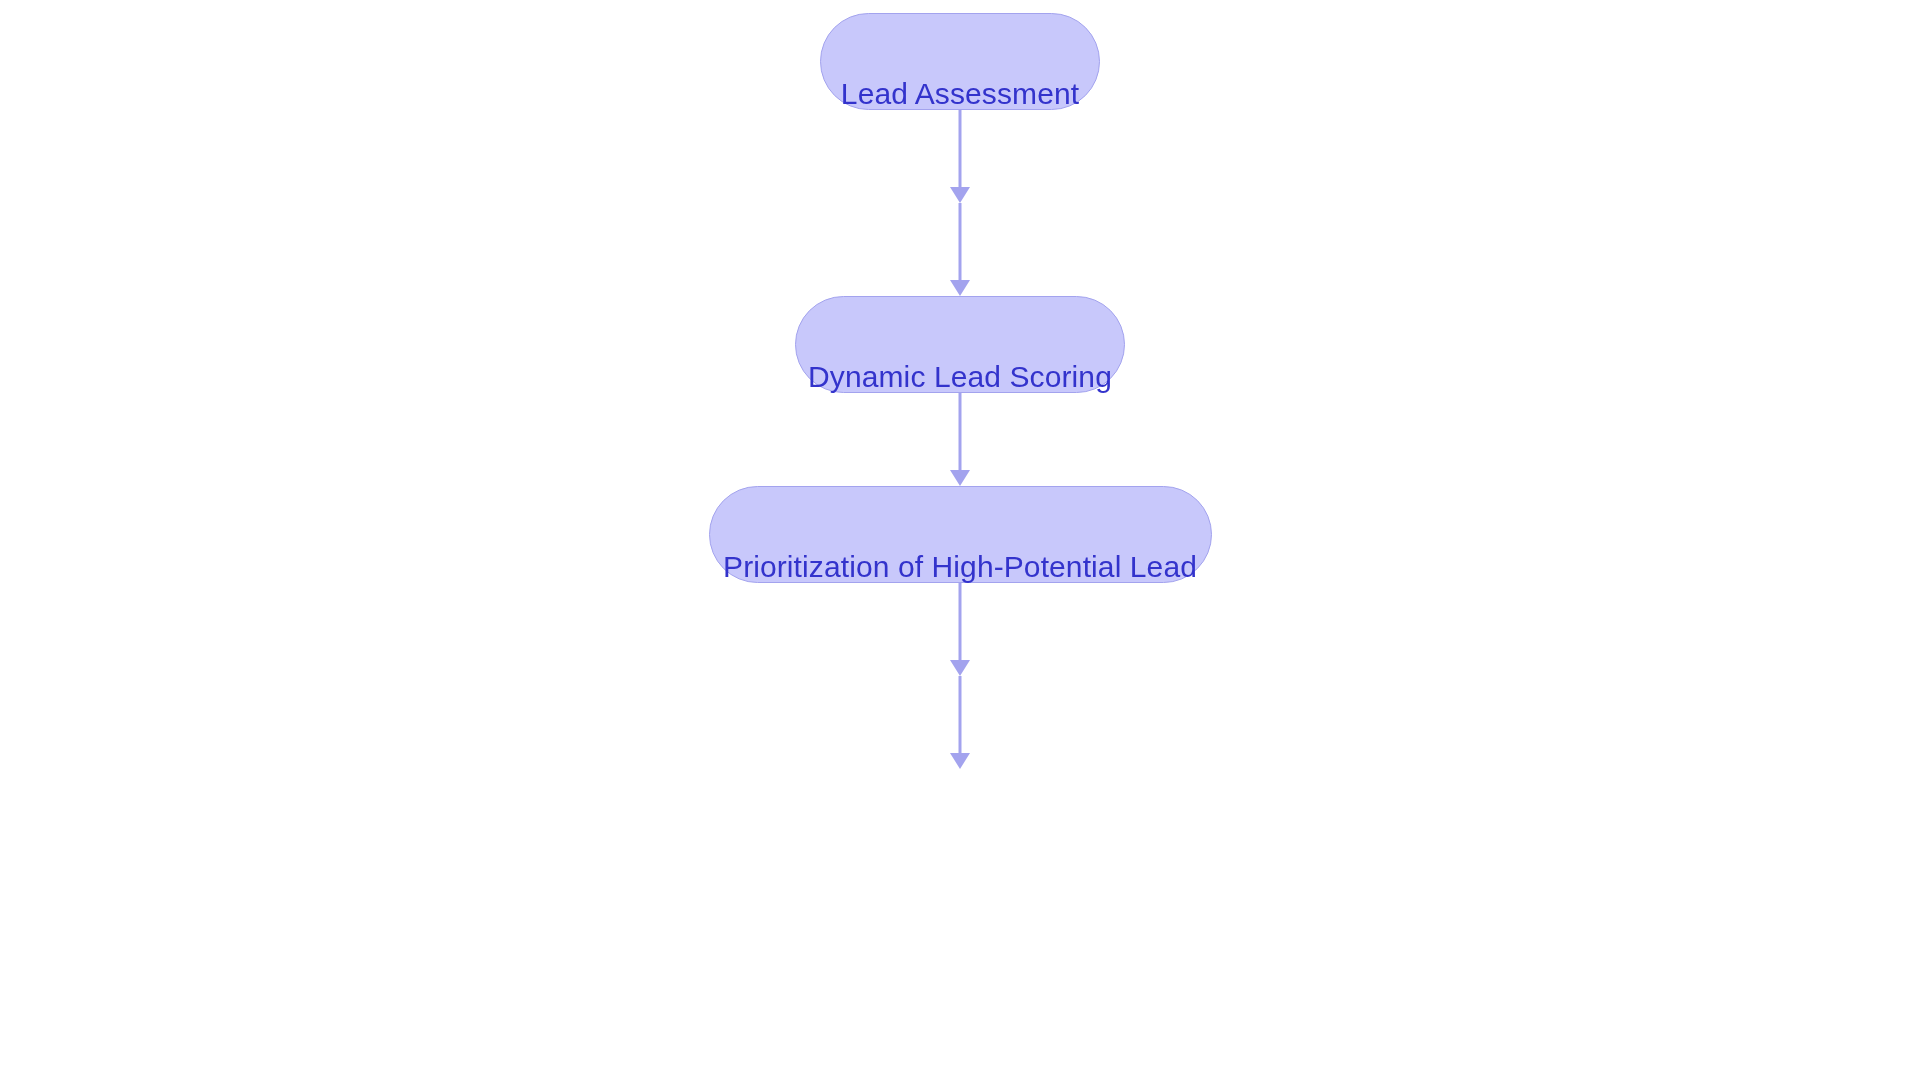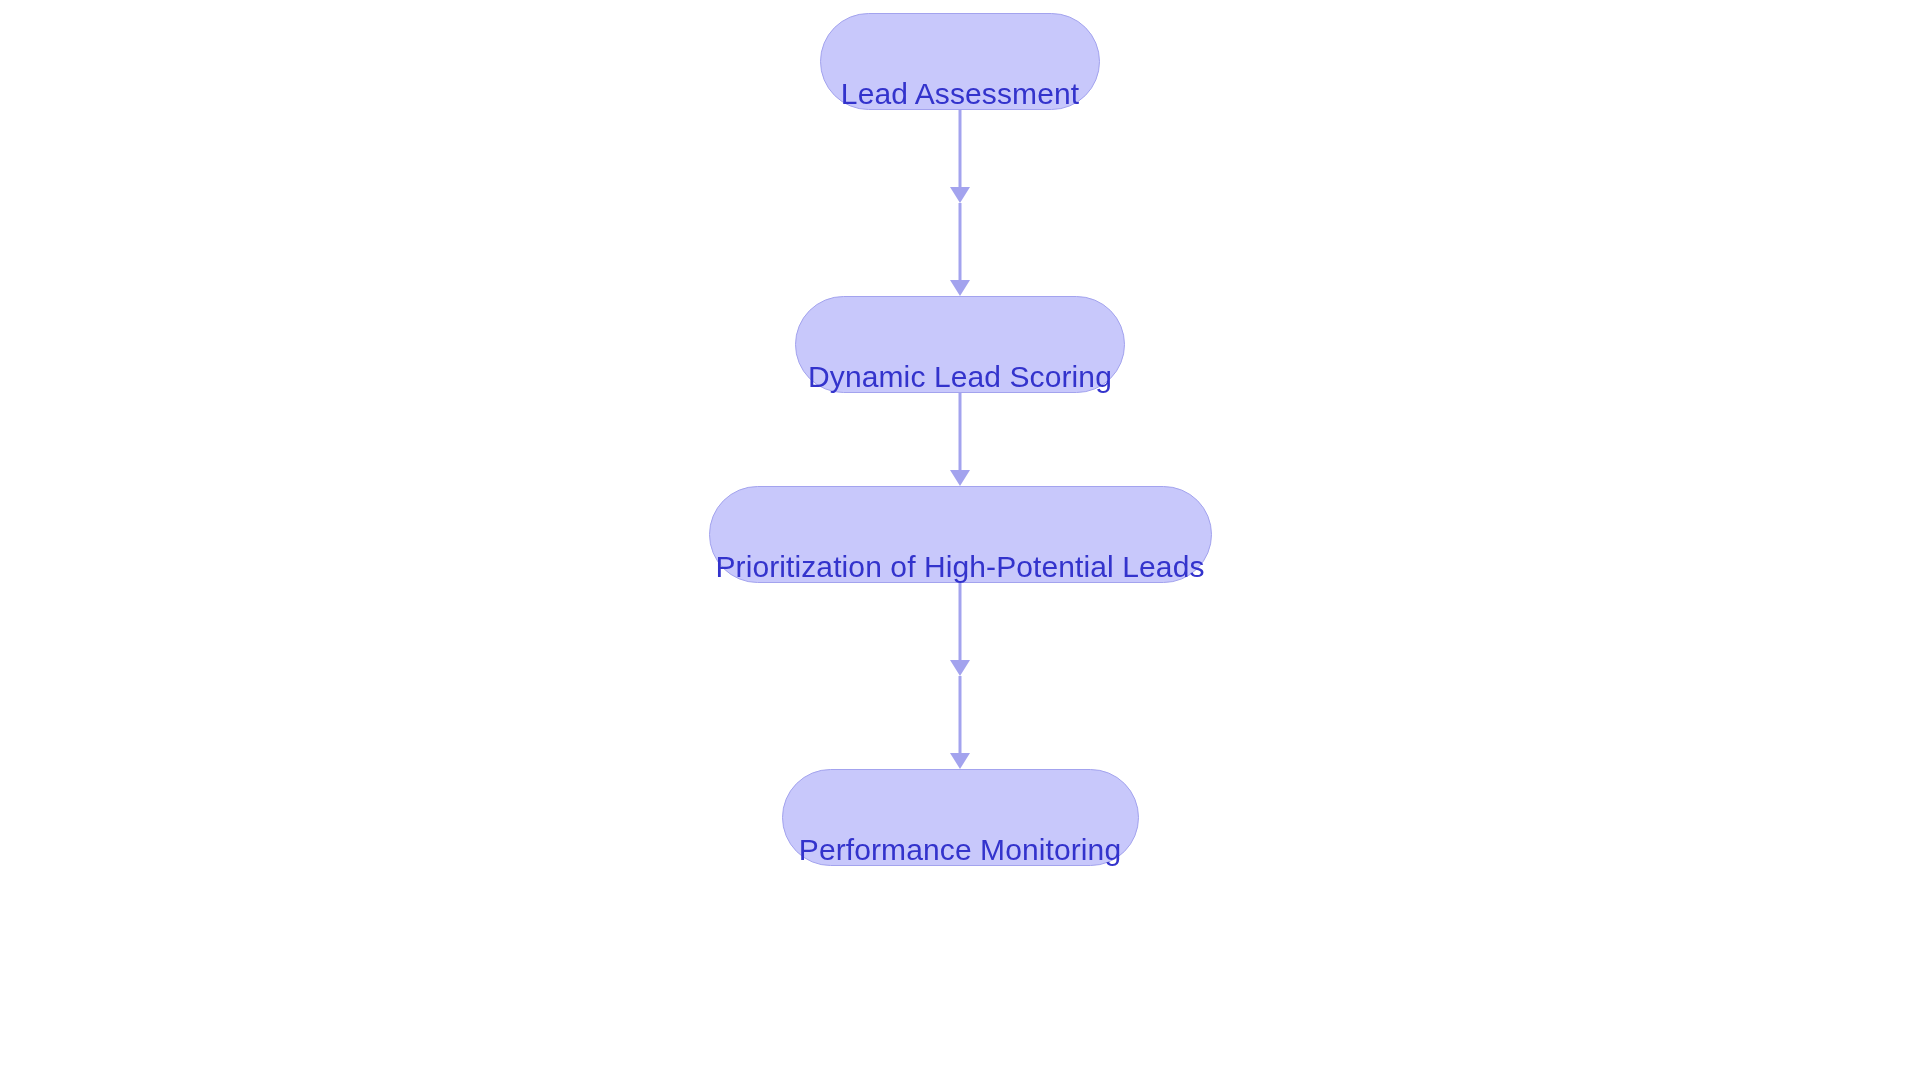--- a/index.html
+++ b/index.html
@@ -102,36 +102,33 @@
     </div>
 
     <div class="flow-connector">
       <svg width="24" height="93" viewBox="0 0 24 93">
         <line x1="12" y1="0" x2="12" y2="77" stroke="#a3a3ee" stroke-width="3"></line>
         <polygon points="2,77 22,77 12,93" fill="#a3a3ee"></polygon>
       </svg>
     </div>
 
     <div class="flow-node node-w-3">
-      <span class="flow-node-label">Prioritization of High-Potential Leads</span>
+      <span class="flow-node-label">Prioritization of High-Potential Lead</span>
     </div>
 
     <div class="flow-connector">
       <svg width="24" height="93" viewBox="0 0 24 93">
         <line x1="12" y1="0" x2="12" y2="77" stroke="#a3a3ee" stroke-width="3"></line>
         <polygon points="2,77 22,77 12,93" fill="#a3a3ee"></polygon>
       </svg>
     </div>
 
 
     <div class="flow-connector">
       <svg width="24" height="93" viewBox="0 0 24 93">
         <line x1="12" y1="0" x2="12" y2="77" stroke="#a3a3ee" stroke-width="3"></line>
         <polygon points="2,77 22,77 12,93" fill="#a3a3ee"></polygon>
       </svg>
     </div>
 
-    <div class="flow-node node-w-5">
-      <span class="flow-node-label">Performance Monitoring</span>
-    </div>
 
   </div>
 </div>
 
 </body></html>

